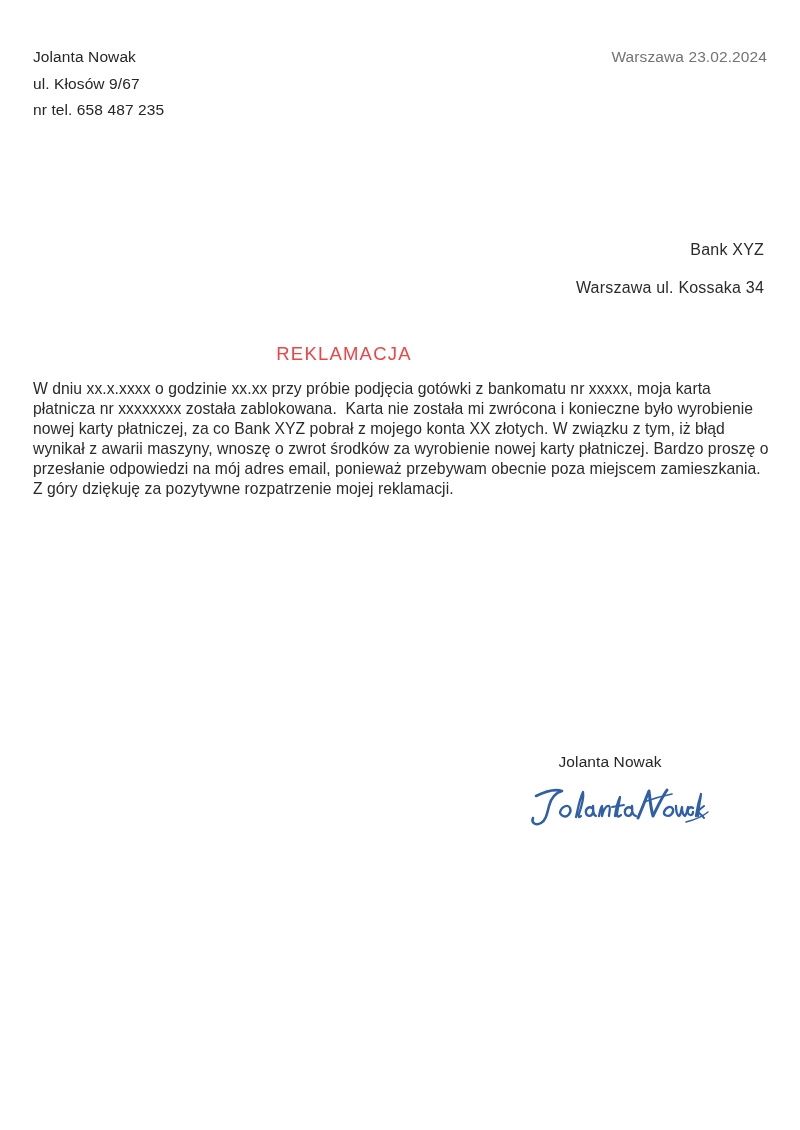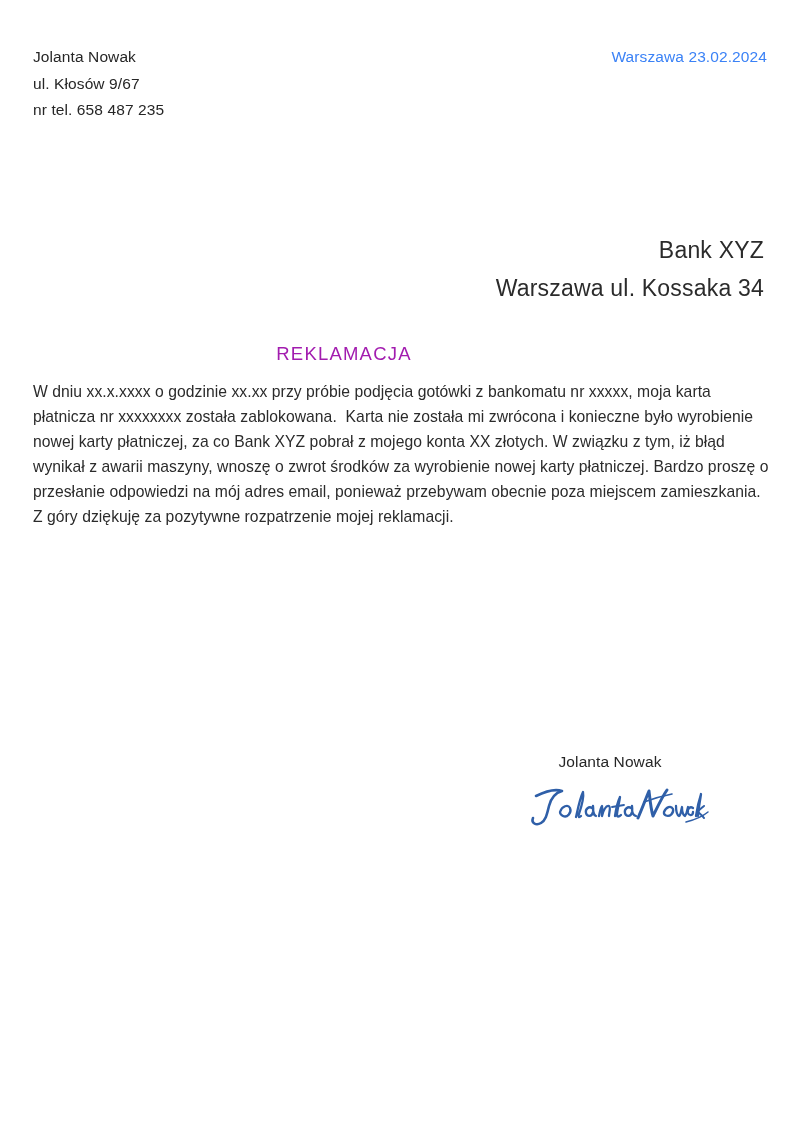--- a/index.html
+++ b/index.html
@@ -39,61 +39,61 @@
     font-size: 15.5px;
     line-height: 26.5px;
     color: #262626;
     white-space: nowrap;
     letter-spacing: 0.1px;
   }
 
   .date-line {
     font-size: 15.5px;
     line-height: 26.5px;
-    color: #3b82f6;
+    color: #737373;
     white-space: nowrap;
     letter-spacing: 0.1px;
   }
 
   
   .recipient-block {
     position: absolute;
     top: 215px;
     right: 36px;
     text-align: right;
   }
 
   .recipient-line {
-    font-size: 23px;
+    font-size: 16px;
     line-height: 38px;
     color: #2b2b2b;
     white-space: nowrap;
     letter-spacing: 0.2px;
   }
 
   
   .doc-title {
     position: absolute;
     top: 327px;
     left: 0;
     width: 688px;
     text-align: center;
     font-size: 18.5px;
     letter-spacing: 1.2px;
-    color: #a21caf;
+    color: #ef4444;
   }
 
   
   .body-text {
     position: absolute;
     top: 363px;
     left: 33px;
     width: 737px;
     font-size: 15.7px;
-    line-height: 25px;
+    line-height: 20px;
     color: #2b2b2b;
     text-align: left;
     letter-spacing: 0.05px;
     white-space: pre-wrap;
   }
 
   
   .signature-block {
     position: absolute;
     top: 735px;

